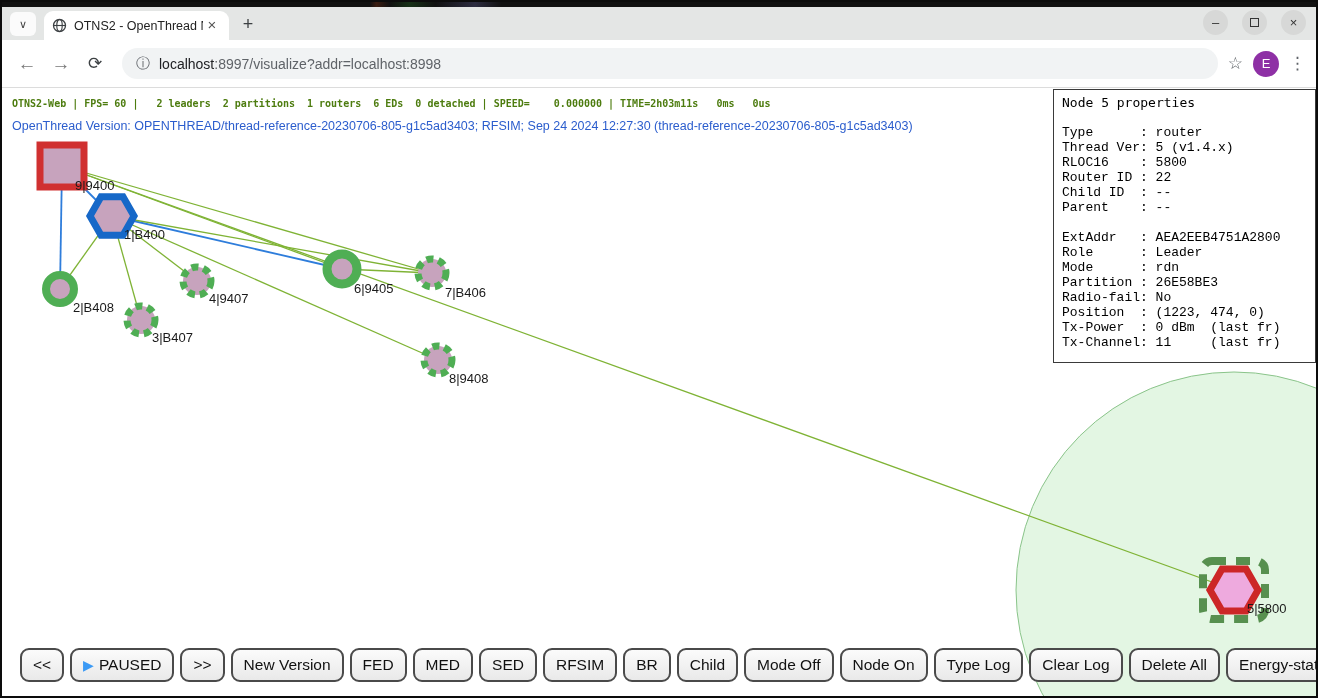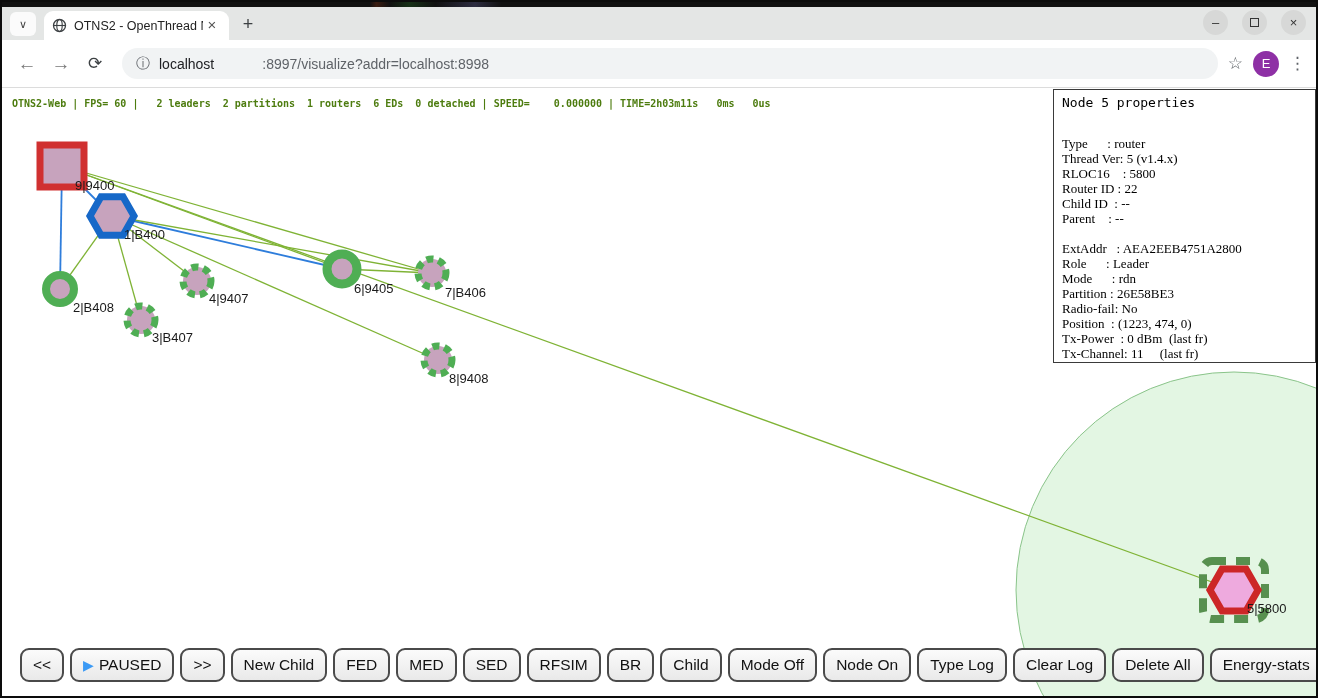--- a/index.html
+++ b/index.html
@@ -16,32 +16,32 @@
   .win-controls { position:absolute; right:10px; top:3px; display:flex; gap:14px; }
   .win-btn { width:25px; height:25px; border-radius:50%; background:#d7d8d7; color:#333; display:flex; align-items:center; justify-content:center; font-size:13px; cursor:pointer; }
   .win-btn .sq { width:9px; height:9px; border:1.5px solid #333; display:block; }
   
   .nav-bar { height:48px; background:#fff; display:flex; align-items:center; padding:0 10px; border-bottom:1px solid #dcdcdc; }
   .nav-ico { width:30px; height:30px; display:flex; align-items:center; justify-content:center; font-size:19px; color:#777; border-radius:50%; margin-right:4px; cursor:pointer; }
   .nav-ico.dark { color:#3c4043; font-size:17px; }
   .url-pill { flex:1; height:31px; background:#f1f3f4; border-radius:16px; display:flex; align-items:center; padding:0 14px; margin:0 8px; }
   .url-info { color:#5f6368; font-size:14px; margin-right:9px; }
   .url-text { font-size:14px; color:#202124; white-space:nowrap; overflow:hidden; }
-  .url-text .rest { color:#5f6368;margin-left:48px; }
+  .url-text .rest { color:#5f6368; }
   .star-ico { font-size:17px; color:#5f6368; margin:0 10px 0 2px; cursor:pointer; }
   .avatar { width:26px; height:26px; border-radius:50%; background:#8e30a5; color:#fff; font-size:13px; display:flex; align-items:center; justify-content:center; margin-right:10px; cursor:pointer; }
   .menu-dots { color:#5f6368; font-size:17px; letter-spacing:0; cursor:pointer; }
   
   .content { position:relative; height:608px; background:#fff; overflow:hidden; }
   #net-svg { position:absolute; left:0; top:0; }
   .status-line { position:absolute; left:10px; top:10px; font-family:"DejaVu Sans Mono", monospace; font-size:10px; font-weight:bold; color:#4d7c0f; white-space:pre; z-index:2;text-align:right; }
   .version-line { position:absolute; left:10px; top:31px; font-size:12.5px; color:#2b5dcd; white-space:pre; z-index:2; }
   .props-panel { position:absolute; left:1051px; right:0; top:1px; height:274px; background:#fff; border:1px solid #3a3a3a; padding:5px 0 0 8px; z-index:3; font-family:"DejaVu Sans Mono", monospace; font-size:13px; line-height:15px; color:#000; }
-  .props-title { margin-bottom:26px; }
-  .props-panel pre { font-family:Liberation Serif, serif; font-size:inherit; line-height:inherit; }
+  .props-title { margin-bottom:15px; }
+  .props-panel pre { font-family:Liberation Mono, monospace; font-size:inherit; line-height:inherit; }
   
   .toolbar { position:absolute; left:18px; top:560px; display:flex; gap:6px; z-index:4; }
   .tb-btn { height:34px; padding:0 11px; background:linear-gradient(#fbfbfb,#e9e9e9); border:2px solid #4a4a4a; border-radius:9px; font-family:"Liberation Sans", sans-serif; font-size:15.5px; color:#111; display:flex; align-items:center; white-space:nowrap; cursor:pointer; }
   .tb-btn .play { color:#3b9af5; font-size:14px; margin-right:5px; }
 </style>
 </head>
 <body>
 
 <div class="window">
   <div class="top-strip"></div>
@@ -112,20 +112,21 @@
         <circle cx="430" cy="185" r="14" fill="#c7a3bd" stroke="#4fae54" stroke-width="7" stroke-dasharray="7 5"></circle>
         <text x="443" y="209" fill="#1a1a1a" font-size="13px" font-family="Liberation Sans, sans-serif">7|B406</text>
         <circle cx="436" cy="272" r="14" fill="#c7a3bd" stroke="#4fae54" stroke-width="7" stroke-dasharray="7 5"></circle>
         <text x="447" y="295" fill="#1a1a1a" font-size="13px" font-family="Liberation Sans, sans-serif">8|9408</text>
         <rect x="1201" y="473" width="62" height="58" rx="9" fill="none" stroke="#57904f" stroke-width="8" stroke-dasharray="14 10"></rect>
         <polygon points="1256,502 1244,522.88 1220,522.88 1208,502 1220,481.12 1244,481.12" fill="#eeaade" stroke="#cc2727" stroke-width="7"></polygon>
         <text x="1245" y="525" fill="#1a1a1a" font-size="13px" font-family="Liberation Sans, sans-serif">5|5800</text>
       </svg>
 
     <div class="status-line">OTNS2-Web | FPS= 60 |   2 leaders  2 partitions  1 routers  6 EDs  0 detached | SPEED=    0.000000 | TIME=2h03m11s   0ms   0us</div>
+    <div class="version-line">OpenThread Version: OPENTHREAD/thread-reference-20230706-805-g1c5ad3403; RFSIM; Sep 24 2024 12:27:30 (thread-reference-20230706-805-g1c5ad3403)</div>
 
     <div class="props-panel">
       <div class="props-title">Node 5 properties</div>
       <pre id="props-lines">Type      : router
 Thread Ver: 5 (v1.4.x)
 RLOC16    : 5800
 Router ID : 22
 Child ID  : --
 Parent    : --
 
@@ -136,21 +137,21 @@
 Radio-fail: No
 Position  : (1223, 474, 0)
 Tx-Power  : 0 dBm  (last fr)
 Tx-Channel: 11     (last fr)</pre>
     </div>
 
     <div class="toolbar" id="toolbar">
         <button class="tb-btn">&lt;&lt;</button>
         <button class="tb-btn"><span class="play">▶</span>PAUSED</button>
         <button class="tb-btn">&gt;&gt;</button>
-        <button class="tb-btn">New Child</button>
+        <button class="tb-btn">New Version</button>
         <button class="tb-btn">FED</button>
         <button class="tb-btn">MED</button>
         <button class="tb-btn">SED</button>
         <button class="tb-btn">RFSIM</button>
         <button class="tb-btn">BR</button>
         <button class="tb-btn">Child</button>
         <button class="tb-btn">Mode Off</button>
         <button class="tb-btn">Node On</button>
         <button class="tb-btn">Type Log</button>
         <button class="tb-btn">Clear Log</button>

